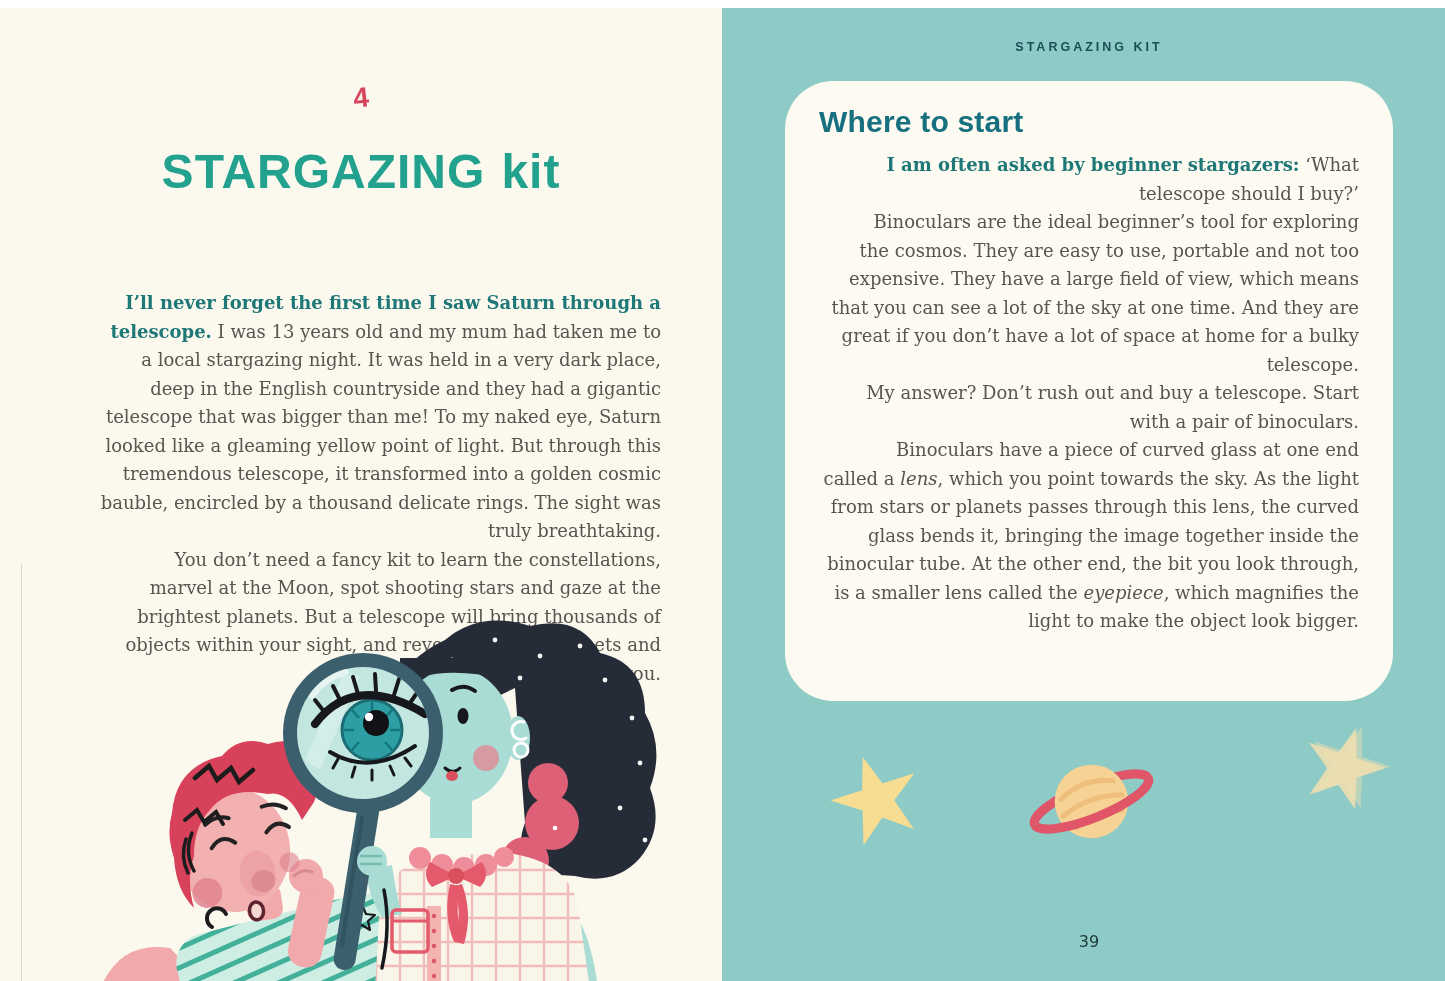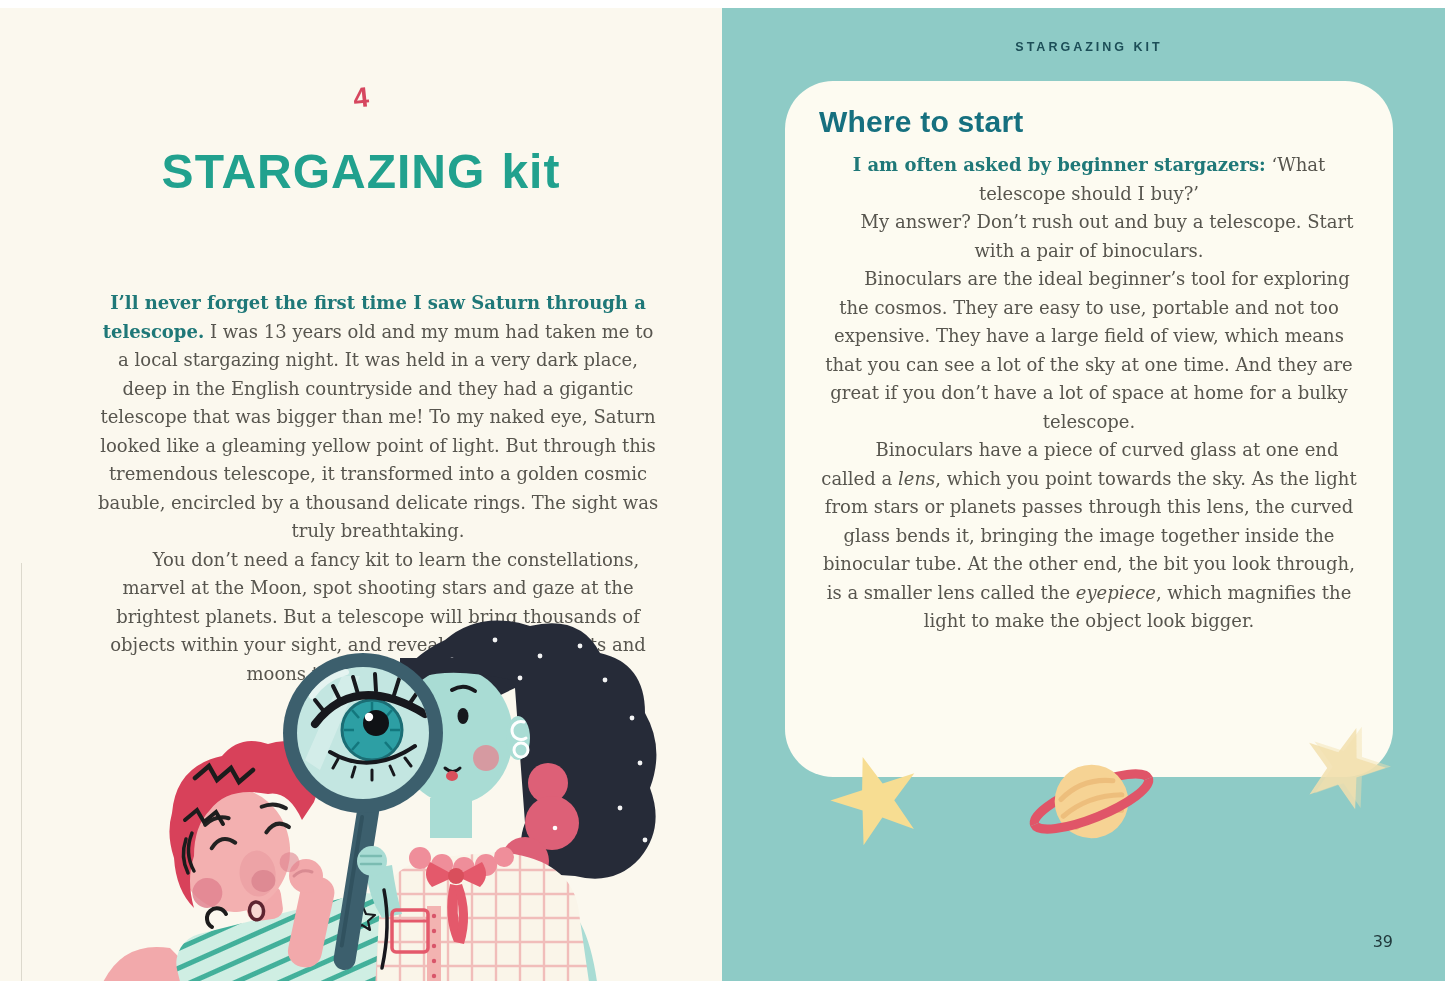--- a/index.html
+++ b/index.html
@@ -15,43 +15,43 @@
     background:rgba(150,145,130,.30)}
 
   .chapter-number{position:absolute;top:74px;left:0;width:100%;text-align:center;
     color:#d6475f;font-size:28px;font-weight:800;transform:rotate(-6deg)}
   .chapter-title{position:absolute;top:136px;left:0;width:100%;text-align:center;margin:0;
     color:#21a18e;font-size:48px;font-weight:800;letter-spacing:1px;white-space:nowrap}
   .title-lower{margin-left:16px}
 
   .left-text{position:absolute;left:95px;top:281px;width:566px}
   .body-p{margin:0;font-family:"DejaVu Serif",serif;font-size:18px;line-height:28.5px;
-    color:#57554e;text-align:center}
+    color:#57554e;text-align:right}
   .indent{text-indent:36px}
   .lead-teal{color:#1f7878;font-weight:700}
   .body-p em{font-style:italic}
 
   .illustration{position:absolute;left:100px;top:610px;width:620px;height:371px}
 
   .running-header{position:absolute;top:32px;left:63px;width:608px;text-align:center;
     font-size:12.5px;font-weight:700;letter-spacing:3px;color:#1c4e57}
 
-  .card{position:absolute;left:63px;top:73px;width:608px;height:696px;background:#fdfbf1;
+  .card{position:absolute;left:63px;top:73px;width:608px;height:620px;background:#fdfbf1;
     border-radius:48px;box-sizing:border-box;padding:24px 34px 0}
   .card h2{margin:0;font-size:30px;font-weight:800;color:#16707f;letter-spacing:.2px}
   .card .body-p{width:540px}
   .lead-p{margin-top:12px}
   .h2-second{margin-top:24px}
 
   .deco{position:absolute}
   .deco-star-left{left:42px;top:668px;width:98px;height:98px}
   .deco-saturn{left:238px;top:662px;width:138px;height:118px}
   .deco-star-right{left:510px;top:632px;width:96px;height:112px}
 
-  .page-number{position:absolute;top:924px;left:63px;width:608px;text-align:right;
+  .page-number{position:absolute;top:924px;left:63px;width:608px;text-align:center;
     font-size:16px;color:#21393c;font-family:"DejaVu Sans",sans-serif}
 </style>
 </head>
 <body>
 
 <div>
 
   <section class="page page-left">
     <div class="chapter-number">4</div>
     <h1 class="chapter-title"><span>STARGAZING</span><span class="title-lower">kit</span></h1>
@@ -216,22 +216,22 @@
 
     <div class="page-edge"></div>
   </section>
 
   <section class="page page-right">
     <div class="running-header">STARGAZING KIT</div>
 
     <div class="card">
       <h2>Where to start</h2>
       <p class="body-p lead-p"><strong class="lead-teal">I am often asked by beginner stargazers:</strong><span> ‘What telescope should I buy?’</span></p>
+      <p class="body-p indent">Binoculars are the ideal beginner’s tool for exploring the cosmos. They are easy to use, portable and not too expensive. They have a large field of view, which means that you can see a lot of the sky at one time. And they are great if you don’t have a lot of space at home for a bulky telescope.</p>
       <p class="body-p indent">My answer? Don’t rush out and buy a telescope. Start with a pair of binoculars.</p>
-      <p class="body-p indent">Binoculars are the ideal beginner’s tool for exploring the cosmos. They are easy to use, portable and not too expensive. They have a large field of view, which means that you can see a lot of the sky at one time. And they are great if you don’t have a lot of space at home for a bulky telescope.</p>
 
       <p class="body-p indent"><span>Binoculars have a piece of curved glass at one end called a </span><em>lens</em><span>, which you point towards the sky. As the light from stars or planets passes through this lens, the curved glass bends it, bringing the image together inside the binocular tube. At the other end, the bit you look through, is a smaller lens called the </span><em>eyepiece</em><span>, which magnifies the light to make the object look bigger.</span></p>
 
       <svg class="deco deco-star-left" viewBox="0 0 100 100">
         <polygon transform="rotate(-18 50 50)" points="50,6 61,38 95,38 67,58 77,92 50,71 23,92 33,58 5,38 39,38" fill="#f7dd92"></polygon>
       </svg>
       <svg class="deco deco-saturn" viewBox="0 0 135 115">
         <g transform="rotate(-22 67 57)">
           <path d="M7,57 A60 16 0 0 1 127,57" stroke="#e05568" stroke-width="9" fill="none"></path>
           <circle cx="67" cy="57" r="36" fill="#f6d394"></circle>

